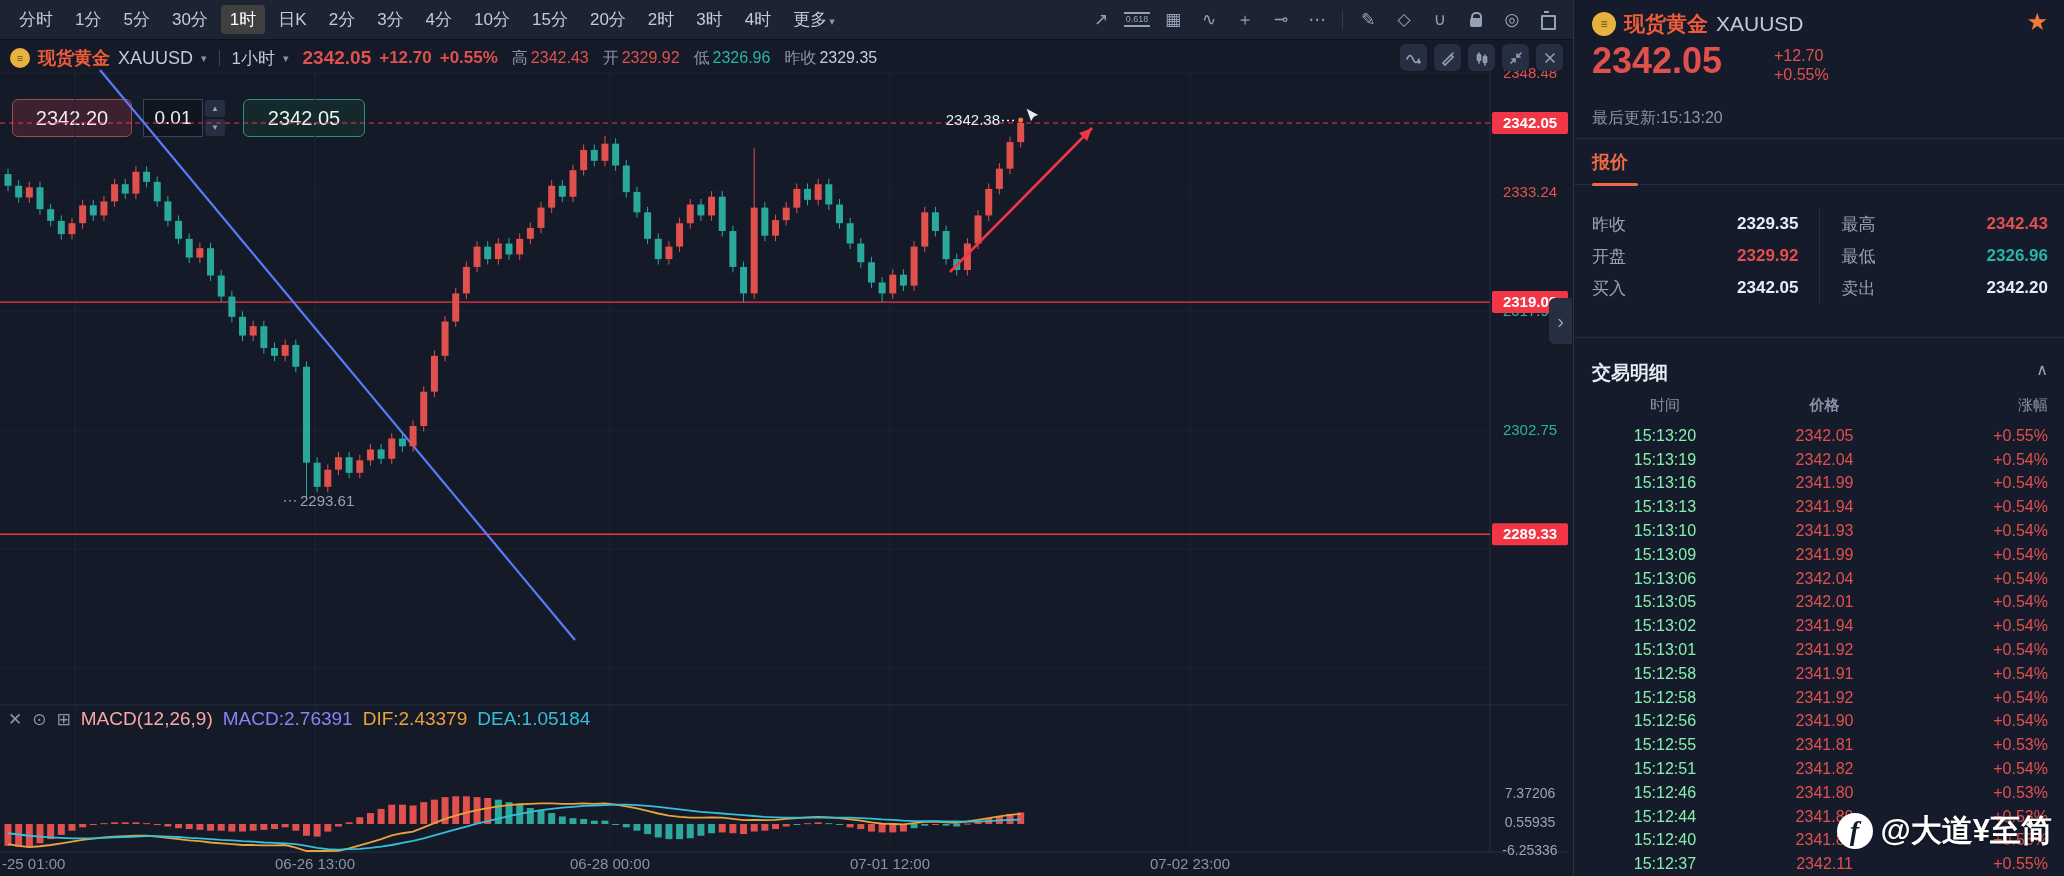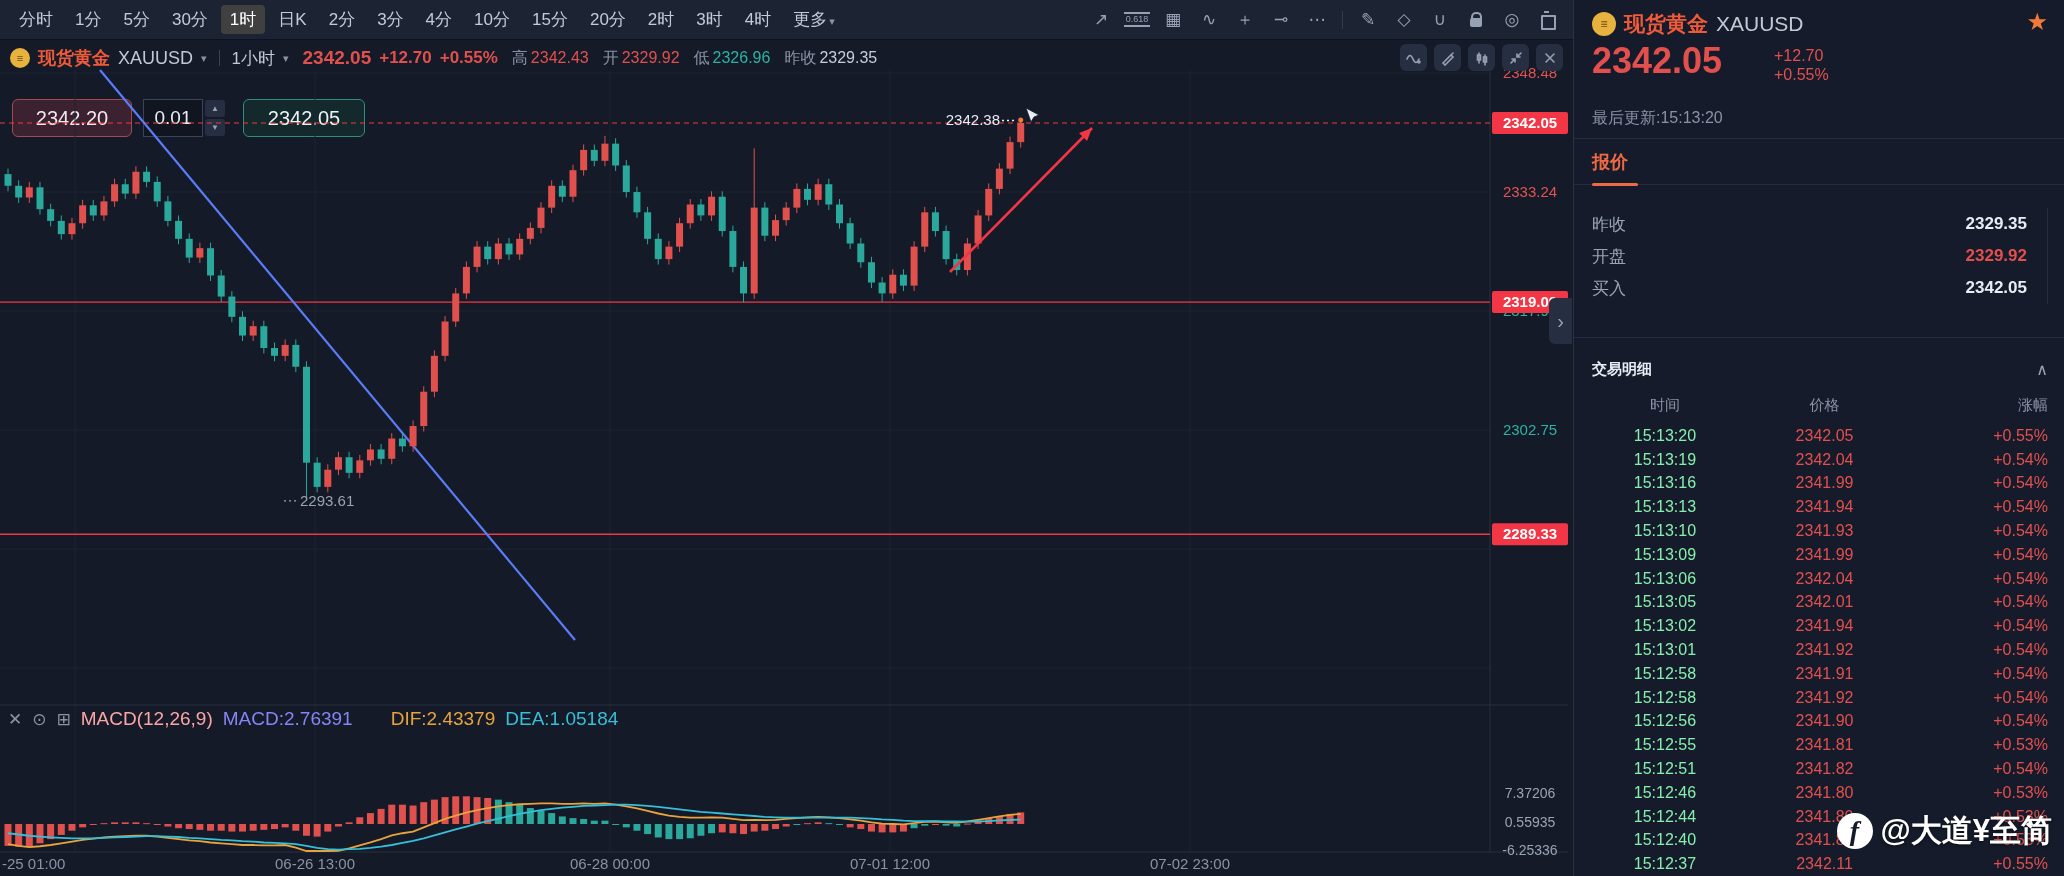--- a/index.html
+++ b/index.html
@@ -45,21 +45,21 @@
   .amount-box{position:absolute;left:143px;width:58px;height:36px;background:#10151f;border:1px solid #39435a;border-radius:0;
     color:#e8ecf4;font-size:19px;display:flex;align-items:center;justify-content:center;}
   .stepper{position:absolute;left:205px;width:20px;height:36px;display:flex;flex-direction:column;gap:2px;}
   .stepbtn{flex:1;background:#262e42;border-radius:3px;color:#97a1b4;font-size:8px;display:flex;align-items:center;justify-content:center;cursor:pointer;}
   .buy-box{position:absolute;left:243px;width:120px;height:36px;background:#13292c;border:1px solid #2f8e80;border-radius:6px;
     color:#eaf4f2;font-size:20px;display:flex;align-items:center;justify-content:center;cursor:pointer;}
   #chart-svg{position:absolute;left:0;top:0;z-index:3;pointer-events:none;}
   .macd-header{position:absolute;left:8px;top:668px;display:flex;align-items:center;gap:10px;font-size:19px;z-index:4;}
   .micon{color:#8a93a6;font-size:17px;cursor:pointer;}
   .m-name{color:#fca5a5;}
-  .m-macd{color:#8486f5;} .m-dif{color:#e8a33d;margin-left:28px;} .m-dea{color:#35bfd8;}
+  .m-macd{color:#8486f5;} .m-dif{color:#e8a33d;} .m-dea{color:#35bfd8;}
   .pane-chevron{position:absolute;left:1549px;top:258px;width:23px;height:46px;background:#262e42;border-radius:6px 0 0 6px;
     color:#97a1b4;font-size:20px;display:flex;align-items:center;justify-content:center;cursor:pointer;z-index:5;}
   
   .right-panel{position:absolute;left:1573px;top:0;width:491px;height:876px;background:#151b2a;border-left:1px solid #2a3242;box-sizing:border-box;}
   .p-header{position:absolute;left:18px;top:10px;display:flex;align-items:center;gap:8px;}
   .p-header .coin{width:24px;height:24px;font-size:12px;}
   .p-inst{color:#ee5a3a;font-size:21px;font-weight:bold;}
   .p-sym{color:#c2c9d6;font-size:21px;}
   .p-star{position:absolute;right:16px;top:8px;color:#ef7a3a;font-size:24px;cursor:pointer;}
   .p-price{position:absolute;left:18px;top:40px;color:#e2504e;font-size:36px;font-weight:bold;}
@@ -69,21 +69,21 @@
   .p-tab{position:absolute;left:18px;top:150px;color:#ee6a45;font-size:18px;font-weight:bold;cursor:pointer;}
   .p-tab-underline{position:absolute;left:18px;top:183px;width:46px;height:3px;background:#ee6a45;border-radius:2px;}
   .quote-grid{position:absolute;left:18px;top:208px;right:16px;display:flex;}
   .qcol{flex:1;display:flex;flex-direction:column;}
   .qcol.left{border-right:1px solid #242c3e;padding-right:20px;}
   .qcol.right{padding-left:22px;}
   .qrow{height:32px;display:flex;align-items:center;justify-content:space-between;font-size:17px;}
   .qlabel{color:#98a2b4;}
   .qval{font-weight:bold;}
   .qval.white{color:#e8ecf4;} .qval.red{color:#e2504e;} .qval.teal{color:#2bb3a4;}
-  .trades-title{position:absolute;left:18px;top:360px;color:#e8ecf4;font-size:15px;font-weight:bold;}
+  .trades-title{position:absolute;left:18px;top:360px;color:#e8ecf4;font-size:19px;font-weight:bold;}
   .trades-collapse{position:absolute;right:16px;top:360px;color:#98a2b4;font-size:16px;cursor:pointer;}
   .trades-cols{position:absolute;left:18px;top:396px;right:16px;display:flex;color:#8a93a6;font-size:15px;}
   .trades-rows{position:absolute;left:18px;top:424px;right:16px;bottom:0;overflow:hidden;}
   .trow{height:23.8px;display:flex;align-items:center;font-size:16px;}
   .tc-time{width:32%;color:#86efac;text-align:center;}
   .tc-price{width:38%;color:#e2504e;text-align:center;}
   .tc-chg{width:30%;color:#e2504e;text-align:right;}
   .watermark{position:absolute;right:12px;bottom:24px;display:flex;align-items:center;gap:8px;z-index:10;}
   .fb-badge{width:36px;height:36px;border-radius:50%;background:#fff;color:#141a27;display:flex;align-items:center;justify-content:center;
     font-family:"Liberation Serif","DejaVu Serif",serif;font-style:italic;font-weight:bold;font-size:28px;}
@@ -591,27 +591,41 @@
           </div>
           <div class="qrow">
             <span class="qlabel">开盘</span>
             <span class="qval red">2329.92</span>
           </div>
           <div class="qrow">
             <span class="qlabel">买入</span>
             <span class="qval white">2342.05</span>
           </div>
         </div>
+      <div class="qcol right" id="qcol-right">
+          <div class="qrow">
+            <span class="qlabel">最高</span>
+            <span class="qval red">2342.43</span>
+          </div>
+          <div class="qrow">
+            <span class="qlabel">最低</span>
+            <span class="qval teal">2326.96</span>
+          </div>
+          <div class="qrow">
+            <span class="qlabel">卖出</span>
+            <span class="qval white">2342.20</span>
+          </div>
+        </div>
     </div>
     <div class="hr" style="top:337px"></div>
     <div class="trades-title">交易明细</div>
     <div class="trades-collapse">∧</div>
     <div class="trades-cols" id="trades-cols">
         <span style="width: 32%; text-align: center;">时间</span>
-        <span style="width: 38%; text-align: center;">价格</span>
+        <span style="width: 38%; text-align: center; font-weight: bold;">价格</span>
         <span style="width: 30%; text-align: right;">涨幅</span>
       </div>
     <div class="trades-rows" id="trades-rows">
         <div class="trow">
           <span class="tc-time">15:13:20</span>
           <span class="tc-price">2342.05</span>
           <span class="tc-chg">+0.55%</span>
         </div>
         <div class="trow">
           <span class="tc-time">15:13:19</span>

